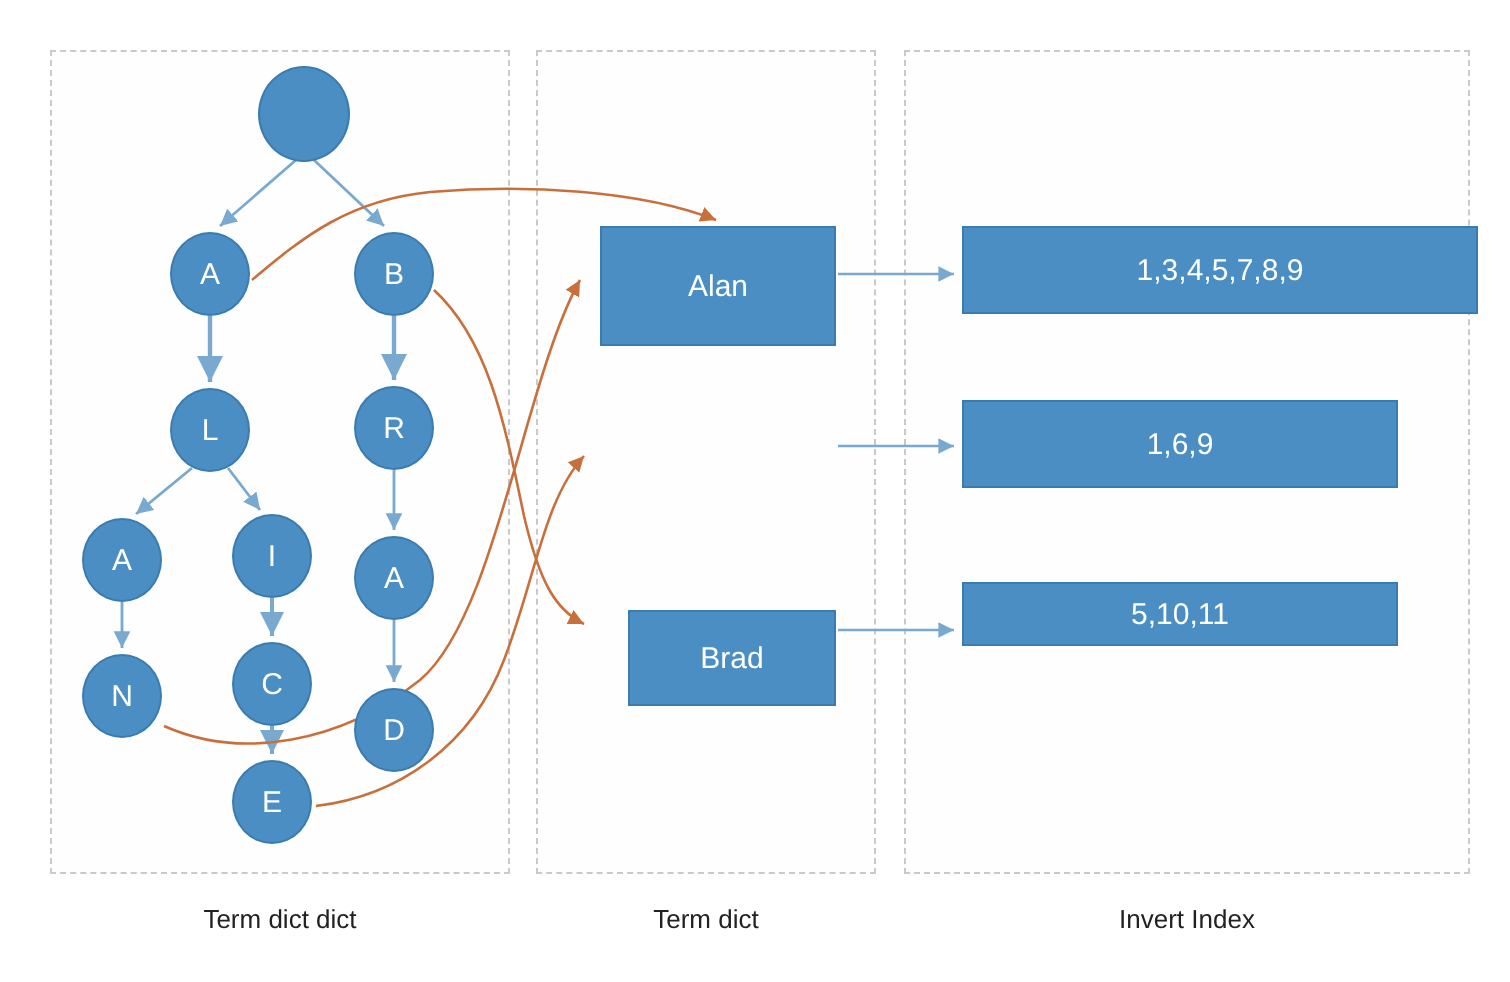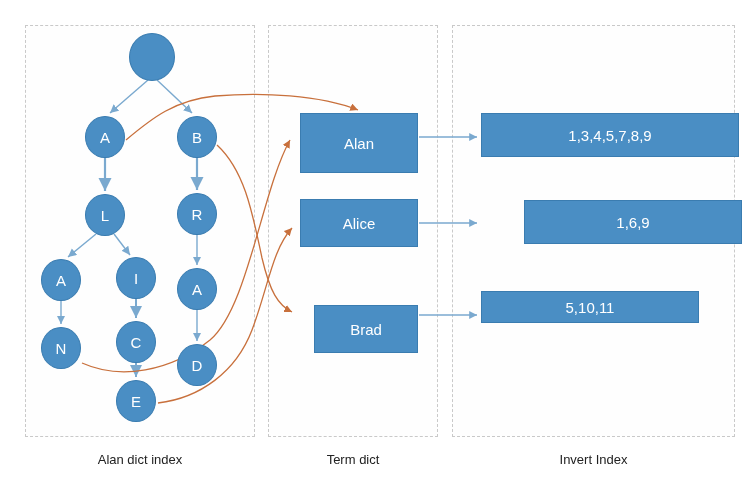--- a/index.html
+++ b/index.html
@@ -117,24 +117,23 @@
   <div class="node" style="left:177px;top:193px;width:40px;height:42px;">R</div>
   <div class="node" style="left:41px;top:259px;width:40px;height:42px;">A</div>
   <div class="node" style="left:116px;top:257px;width:40px;height:42px;">I</div>
   <div class="node" style="left:177px;top:268px;width:40px;height:42px;">A</div>
   <div class="node" style="left:41px;top:327px;width:40px;height:42px;">N</div>
   <div class="node" style="left:116px;top:321px;width:40px;height:42px;">C</div>
   <div class="node" style="left:177px;top:344px;width:40px;height:42px;">D</div>
   <div class="node" style="left:116px;top:380px;width:40px;height:42px;">E</div>
 
   <div class="box" style="left:300px;top:113px;width:118px;height:60px;">Alan</div>
-  <div class="box" style="left:300px;top:199px;width:118px;height:48px;">Alice</div>
   <div class="box" style="left:300px;top:305px;width:104px;height:48px;margin-left:14px;">Brad</div>
 
   <div class="box posting" style="left:481px;top:113px;width:258px;height:44px;">1,3,4,5,7,8,9</div>
-  <div class="box posting" style="left:481px;top:200px;width:218px;height:44px;margin-left:43px;">1,6,9</div>
+  <div class="box posting" style="left:481px;top:200px;width:218px;height:44px;">1,6,9</div>
   <div class="box posting" style="left:481px;top:291px;width:218px;height:32px;">5,10,11</div>
 
-  <div class="panel-caption" id="caption-term-dict-index">Alan dict index</div>
+  <div class="panel-caption" id="caption-term-dict-index">Term dict dict</div>
   <div class="panel-caption" id="caption-term-dict">Term dict</div>
   <div class="panel-caption" id="caption-invert-index">Invert Index</div>
 
 </div>
 
 </body></html>

